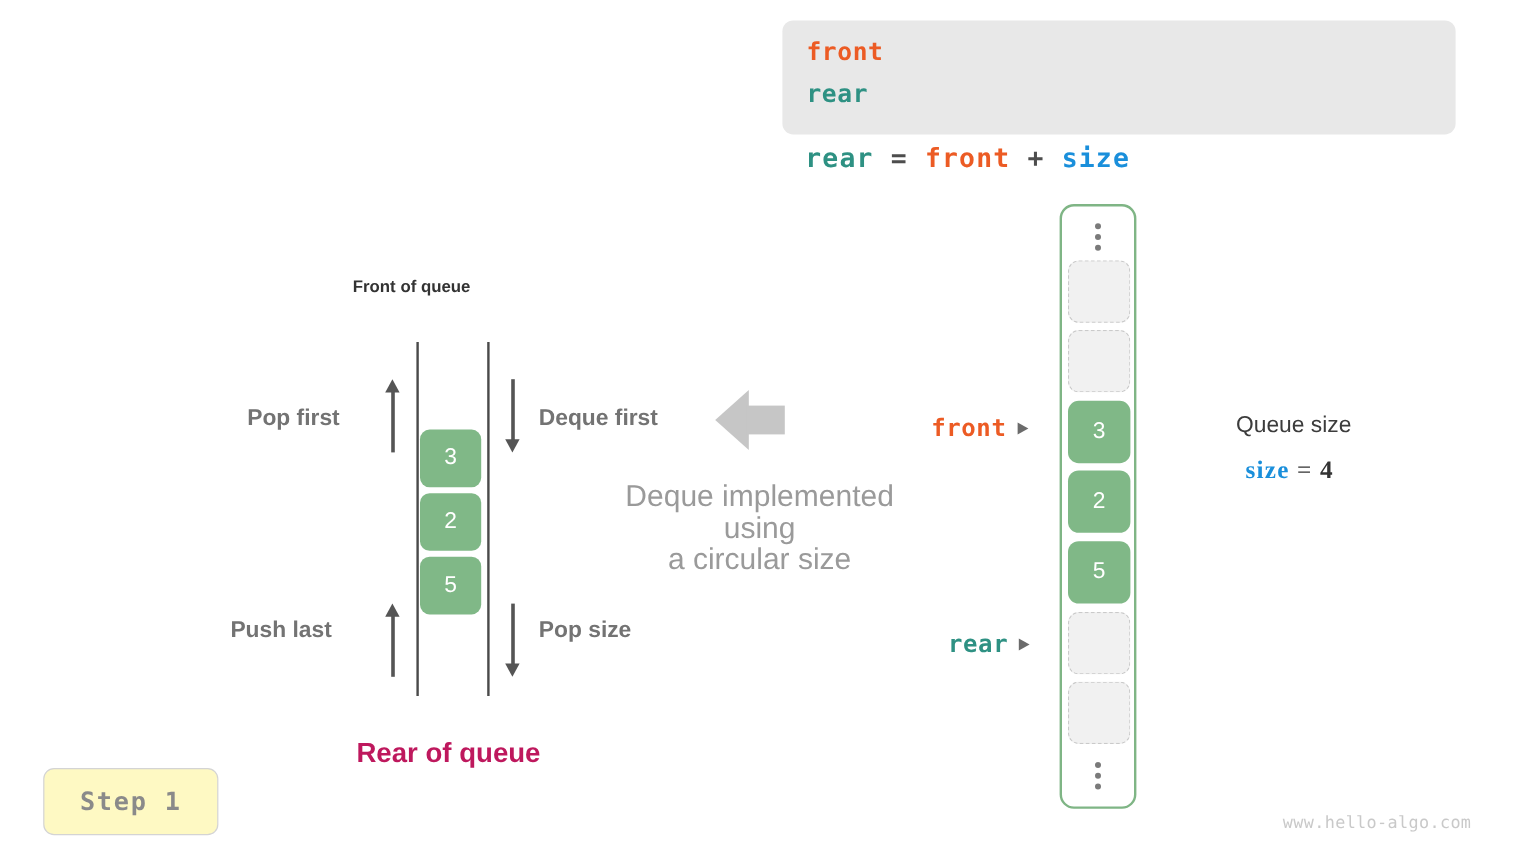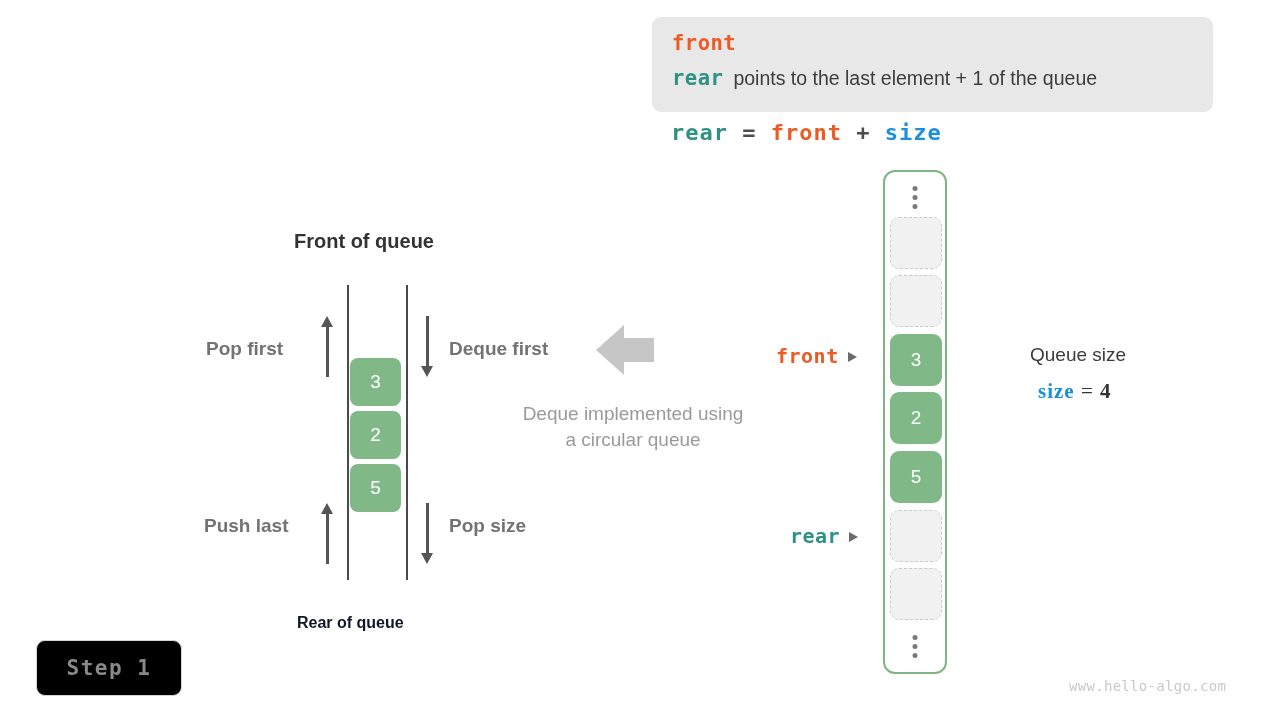--- a/index.html
+++ b/index.html
@@ -63,31 +63,31 @@
   }
   #equation .rear  { color: #2e9183; }
   #equation .op    { color: #4d4d4d; }
   #equation .front { color: #ec5b24; }
   #equation .size  { color: #1a8fdb; }
 
   
   #front-of-queue-label {
     left: 294px;
     top: 230px;
-    font-size: 20px;
+    font-size: 14px;
     font-weight: bold;
     color: #333333;
     white-space: nowrap;
   }
   #rear-of-queue-label {
     left: 297px;
     top: 614px;
-    font-size: 16px;
-    font-weight: bold;
-    color: #0f172a;
+    font-size: 23px;
+    font-weight: bold;
+    color: #be185d;
     white-space: nowrap;
   }
   .rail {
     width: 1.6px;
     background: #4a4a4a;
     top: 285px;
     height: 295px;
   }
   #rail-left  { left: 347px; }
   #rail-right { left: 406px; }
@@ -134,21 +134,21 @@
   #arrow-pop-last   { left: 419px; top: 503px; height: 61px; }
 
   .op-label {
     font-size: 19px;
     font-weight: bold;
     color: #737373;
     white-space: nowrap;
   }
   #label-pop-first  { left: 206px; top: 338px; }
   #label-push-first { left: 449px; top: 338px; }
-  #label-push-last  { left: 204px; top: 515px; text-align: right; }
+  #label-push-last  { left: 192px; top: 515px; text-align: right; }
   #label-pop-last   { left: 449px; top: 515px; }
 
   
   #big-arrow {
     left: 596px;
     top: 325px;
     width: 58px;
     height: 50px;
   }
   #big-arrow .tail {
@@ -168,21 +168,21 @@
     border-bottom: 25px solid transparent;
     border-right: 28px solid #c6c6c6;
   }
 
   #caption {
     left: 494px;
     top: 401px;
     width: 278px;
     text-align: center;
     color: #9a9a9a;
-    font-size: 19px;
+    font-size: 25px;
     line-height: 26px;
   }
 
   
   #array-container {
     left: 883px;
     top: 170px;
     width: 64px;
     height: 504px;
     border: 2px solid #7fb585;
@@ -284,21 +284,21 @@
   #size-value .num { color: #333333; }
 
   
   #step-badge {
     left: 36px;
     top: 640px;
     width: 144px;
     height: 54px;
     border: 1.6px solid #d4d4d4;
     border-radius: 9px;
-    background: #000000;
+    background: #fef9c3;
     display: flex;
     align-items: center;
     justify-content: center;
     font-family: "DejaVu Sans Mono", "Liberation Mono", monospace;
     font-weight: bold;
     font-size: 21px;
     letter-spacing: 1.5px;
     color: #8a8a8a;
   }
 
@@ -315,21 +315,20 @@
 </style>
 </head>
 <body>
 
 <div class="abs" id="legend-box">
   <div class="legend-row" id="legend-row-1">
     <span class="legend-kw front">front</span>
   </div>
   <div class="legend-row" id="legend-row-2">
     <span class="legend-kw rear">rear</span>
-    <span class="legend-txt">points to the last element + 1 of the queue</span>
   </div>
 </div>
 
 <div class="abs" id="equation"><span class="rear">rear</span><span class="op"> = </span><span class="front">front</span><span class="op"> + </span><span class="size">size</span></div>
 
 <div class="abs" id="front-of-queue-label">Front of queue</div>
 <div class="abs" id="rear-of-queue-label">Rear of queue</div>
 
 <div class="abs rail" id="rail-left"></div>
 <div class="abs rail" id="rail-right"></div>
@@ -360,21 +359,21 @@
 <div class="abs op-label" id="label-push-last">Push last</div>
 <div class="abs op-label" id="label-pop-last">Pop size</div>
 
 <div class="abs" id="big-arrow">
   <div class="tip"></div>
     <div class="tail"></div>
 </div>
 
 <div class="abs" id="caption">
   <div>Deque implemented using</div>
-  <div>a circular queue</div>
+  <div>a circular size</div>
 </div>
 
 <div class="abs" id="array-container">
   <div class="dots" id="dots-top">
     <span></span>
       <span></span>
       <span></span>
   </div>
 
   <div class="slot empty" id="slot-0"></div>

